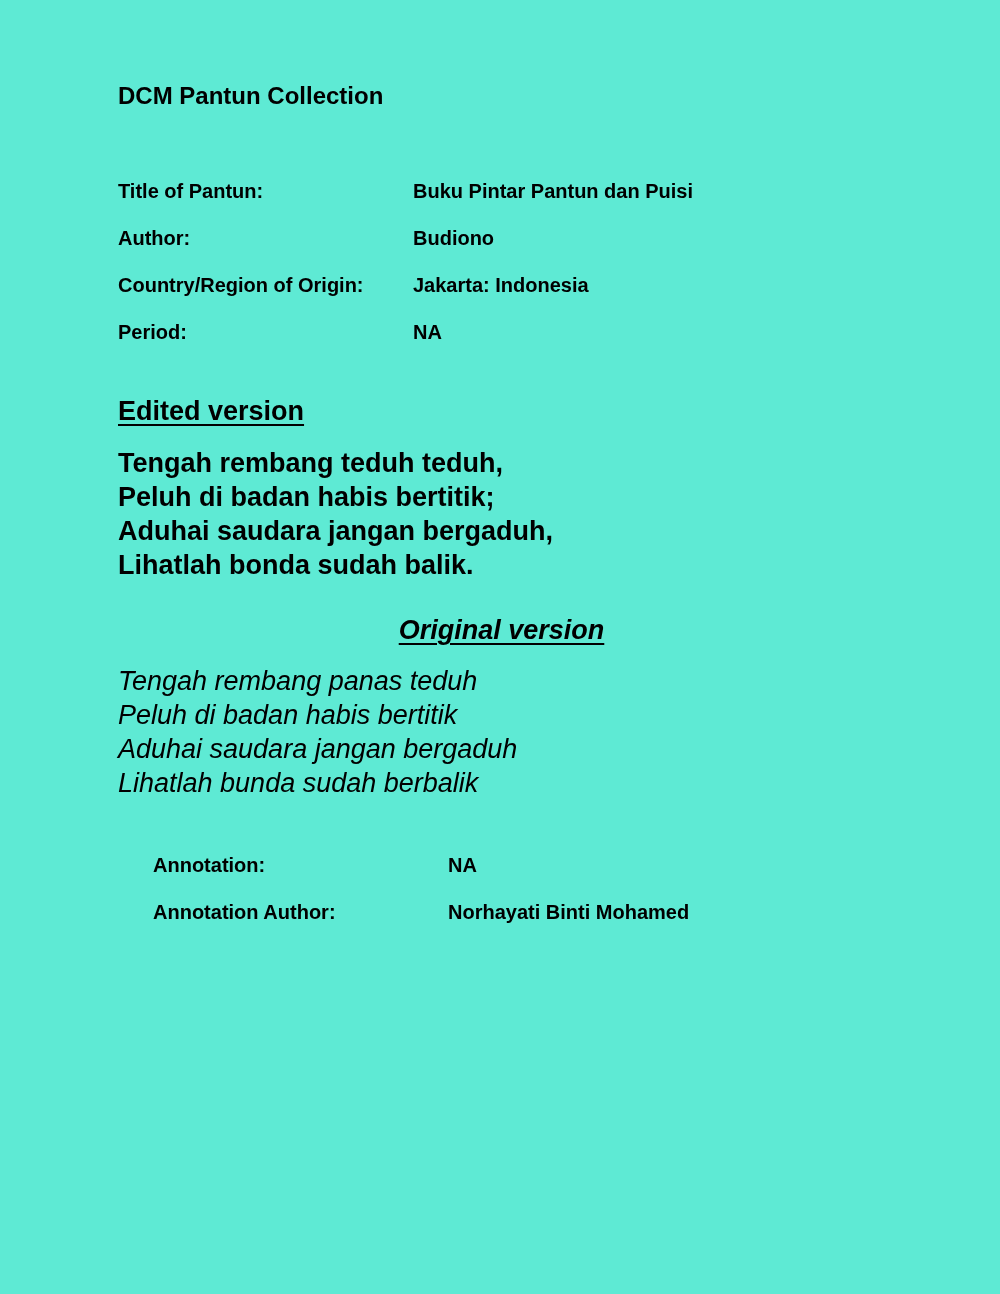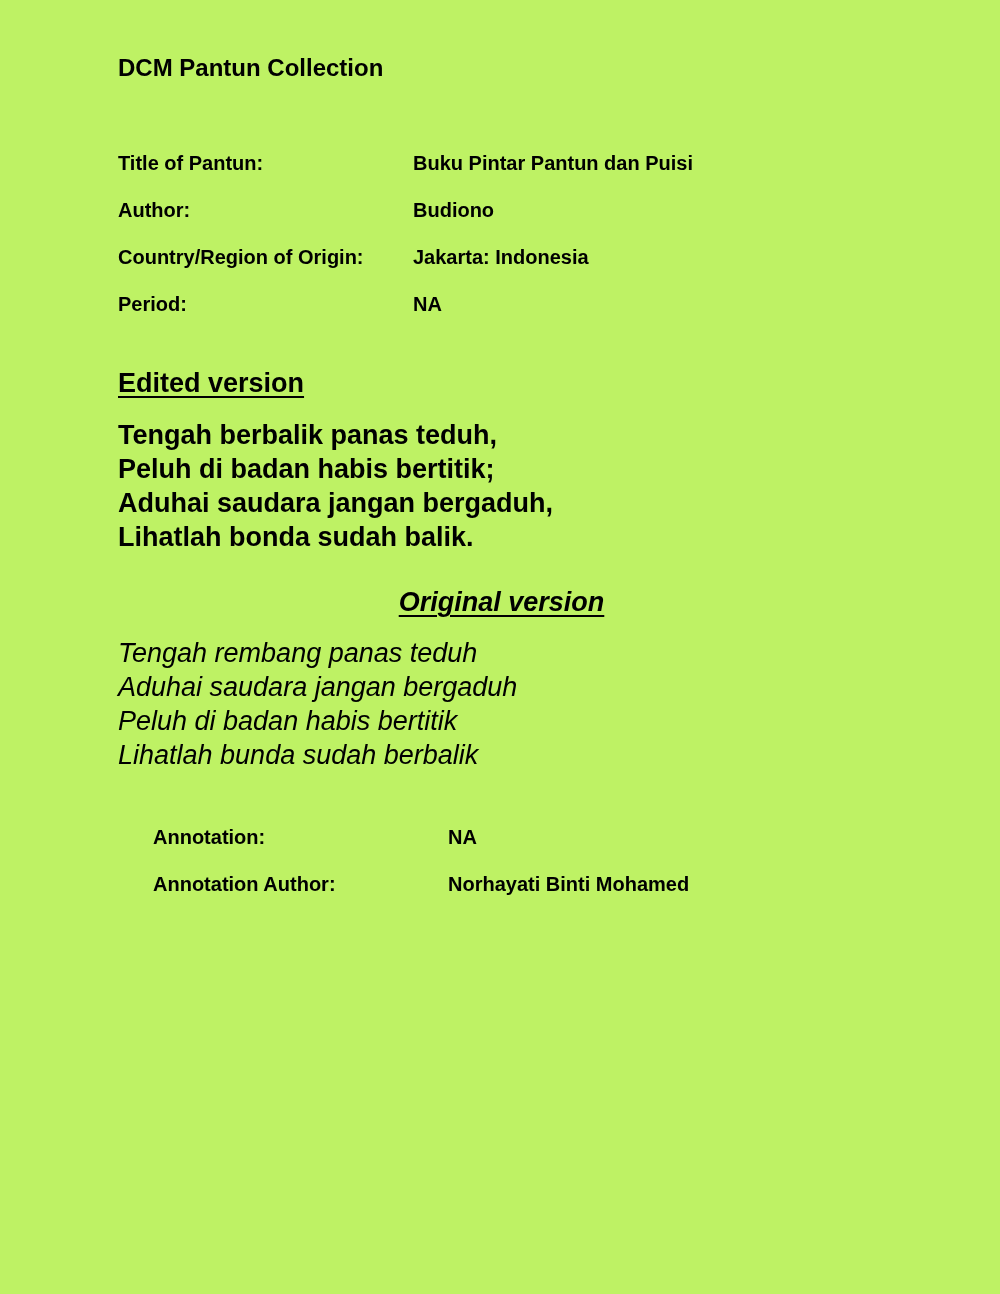--- a/index.html
+++ b/index.html
@@ -12,22 +12,22 @@
     width: 1000px;
     height: 1294px;
     font-family: "Liberation Sans", "DejaVu Sans", sans-serif;
     color: #000000;
     overflow: hidden;
   }
 
   .page {
     width: 1000px;
     height: 1294px;
-    padding: 54px 115px 0 118px;
-    background: #bef264;
+    padding: 82px 115px 0 118px;
+    background: #5eead4;
   }
 
   
   .doc-title {
     font-size: 24px;
     line-height: 28px;
     font-weight: bold;
     margin-bottom: 67px;
   }
 
@@ -90,32 +90,32 @@
     </div>
     <div class="field-row">
       <span>Period:</span>
       <span>NA</span>
     </div>
   </section>
 
   <h2 class="section-heading edited">Edited version</h2>
 
   <div class="poem edited">
-    <div>Tengah berbalik panas teduh,</div>
+    <div>Tengah rembang teduh teduh,</div>
     <div>Peluh di badan habis bertitik;</div>
     <div>Aduhai saudara jangan bergaduh,</div>
     <div>Lihatlah bonda sudah balik.</div>
   </div>
 
   <h2 class="section-heading original">Original version</h2>
 
   <div class="poem original">
     <div>Tengah rembang panas teduh</div>
+    <div>Peluh di badan habis bertitik</div>
     <div>Aduhai saudara jangan bergaduh</div>
-    <div>Peluh di badan habis bertitik</div>
     <div>Lihatlah bunda sudah berbalik</div>
   </div>
 
   <section class="annotation-section">
     <div class="field-row">
       <span>Annotation:</span>
       <span>NA</span>
     </div>
     <div class="field-row">
       <span>Annotation Author:</span>

